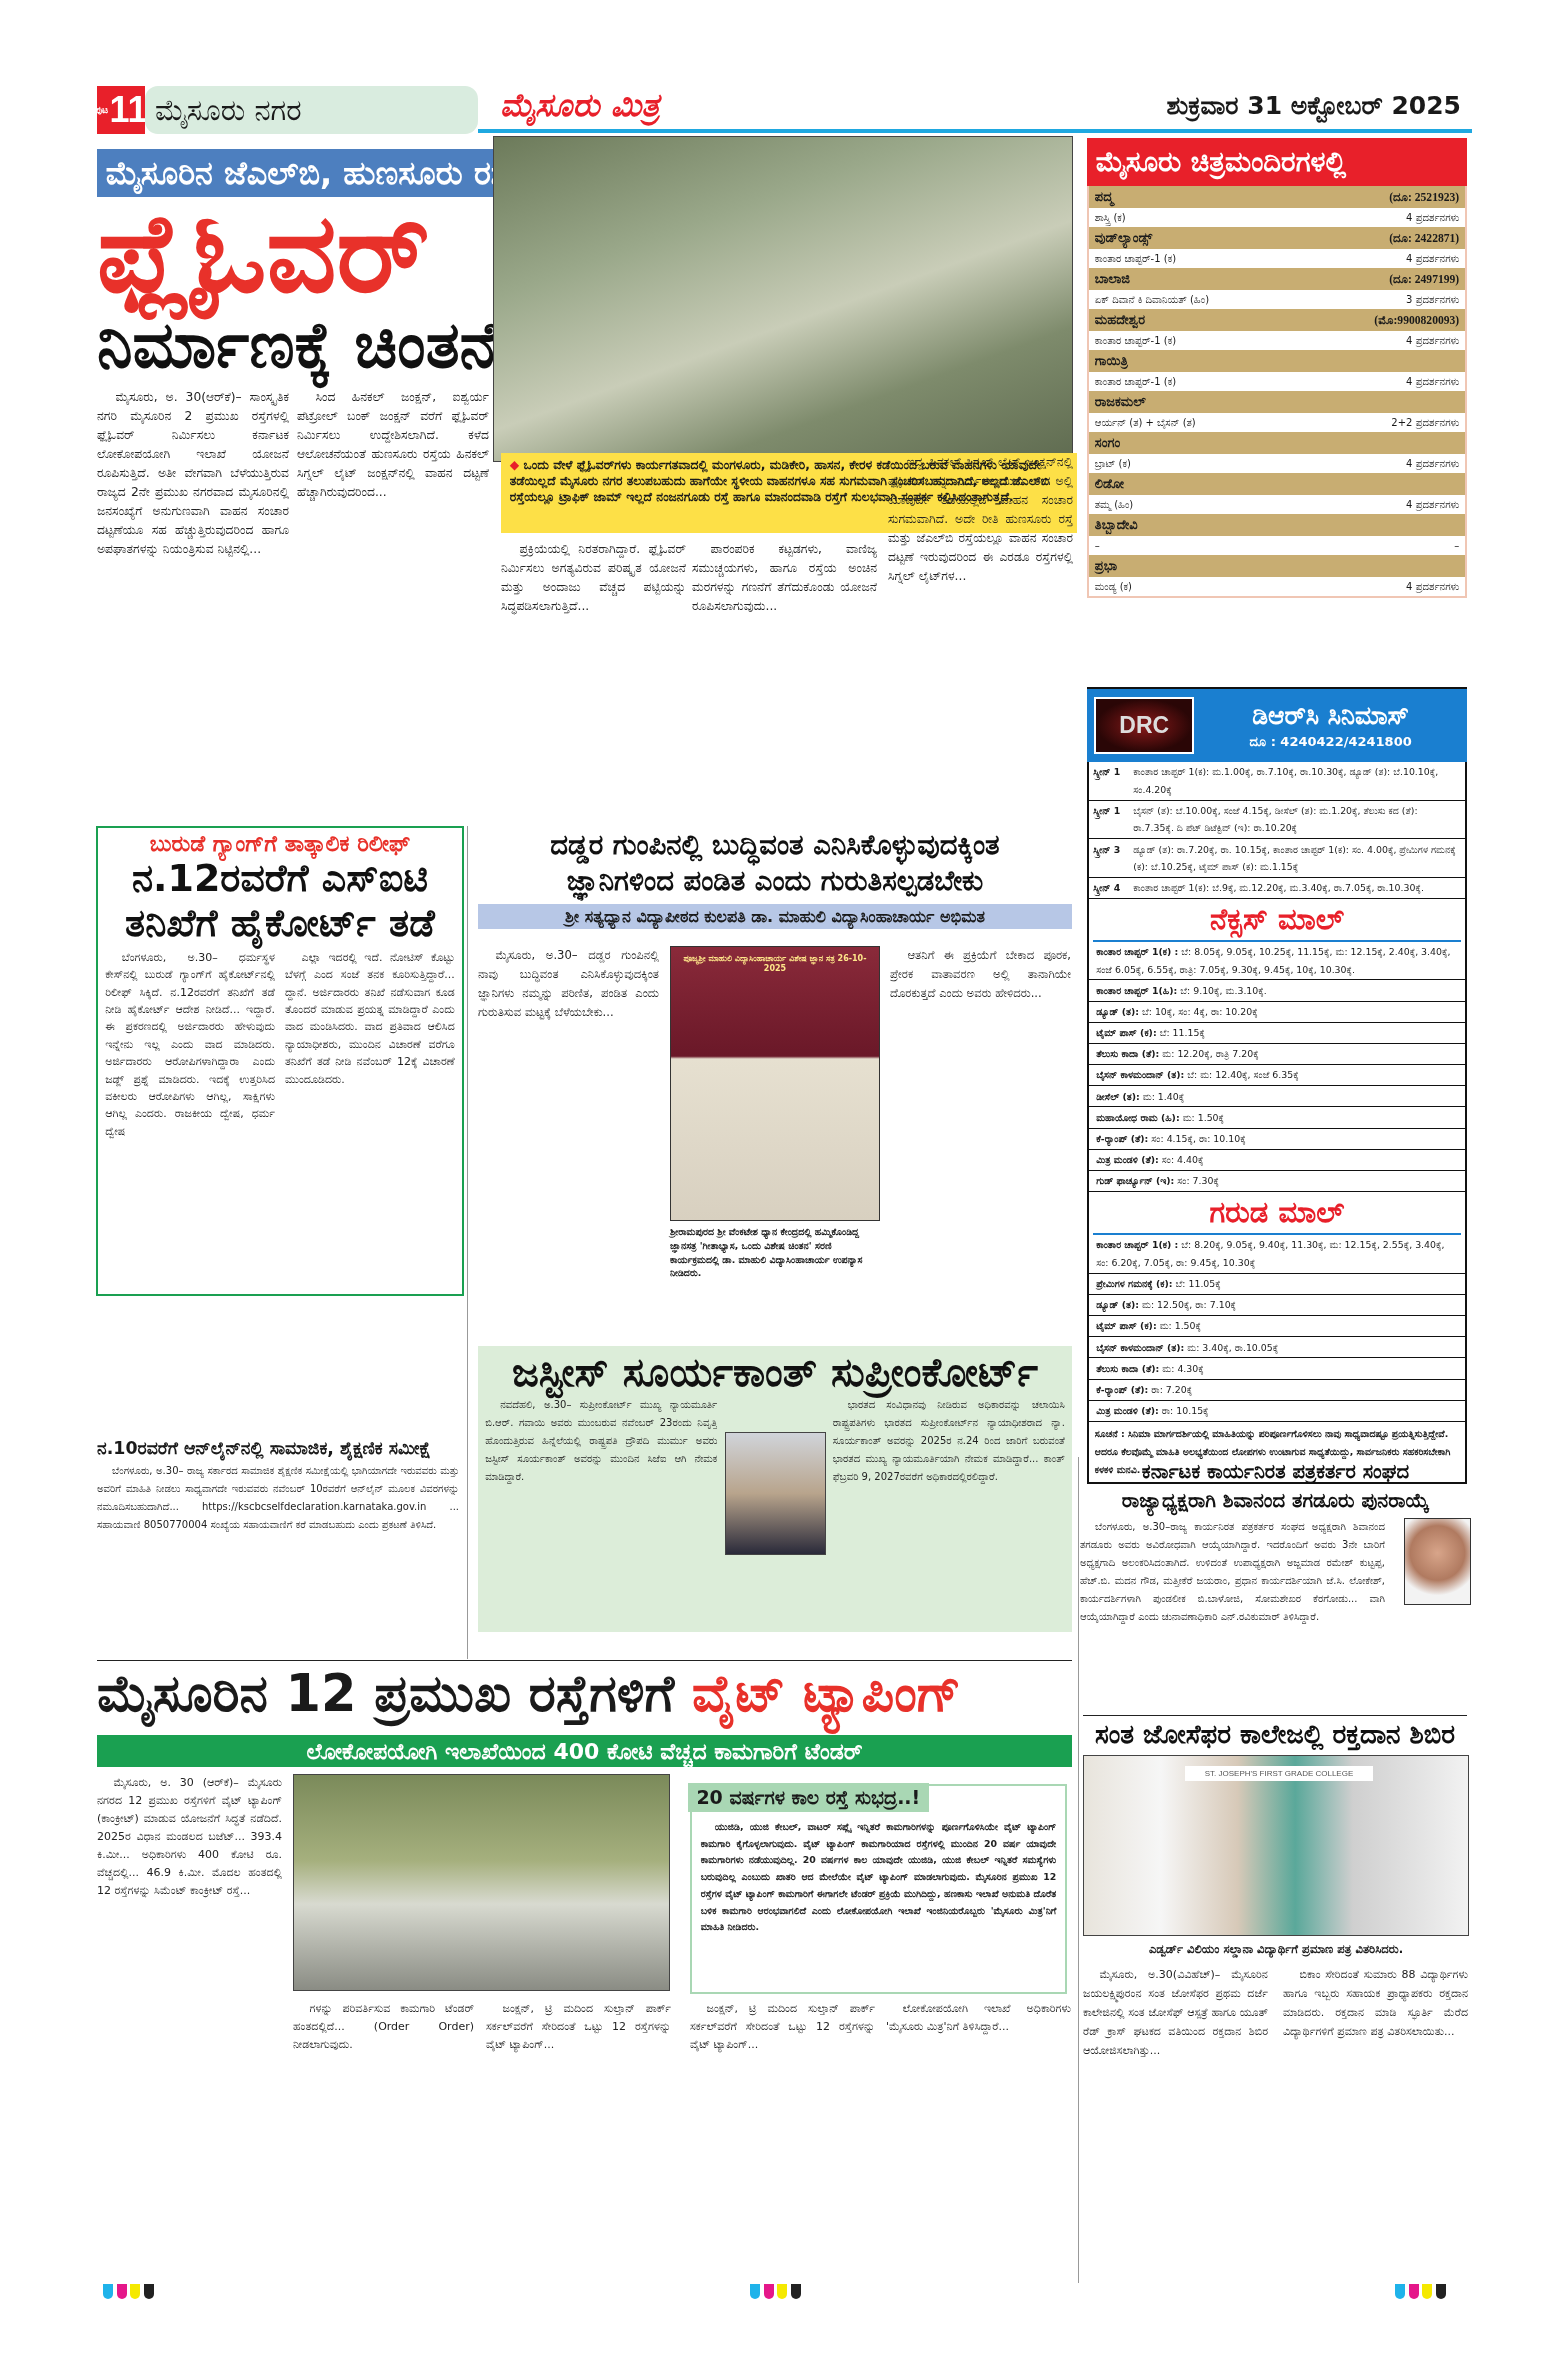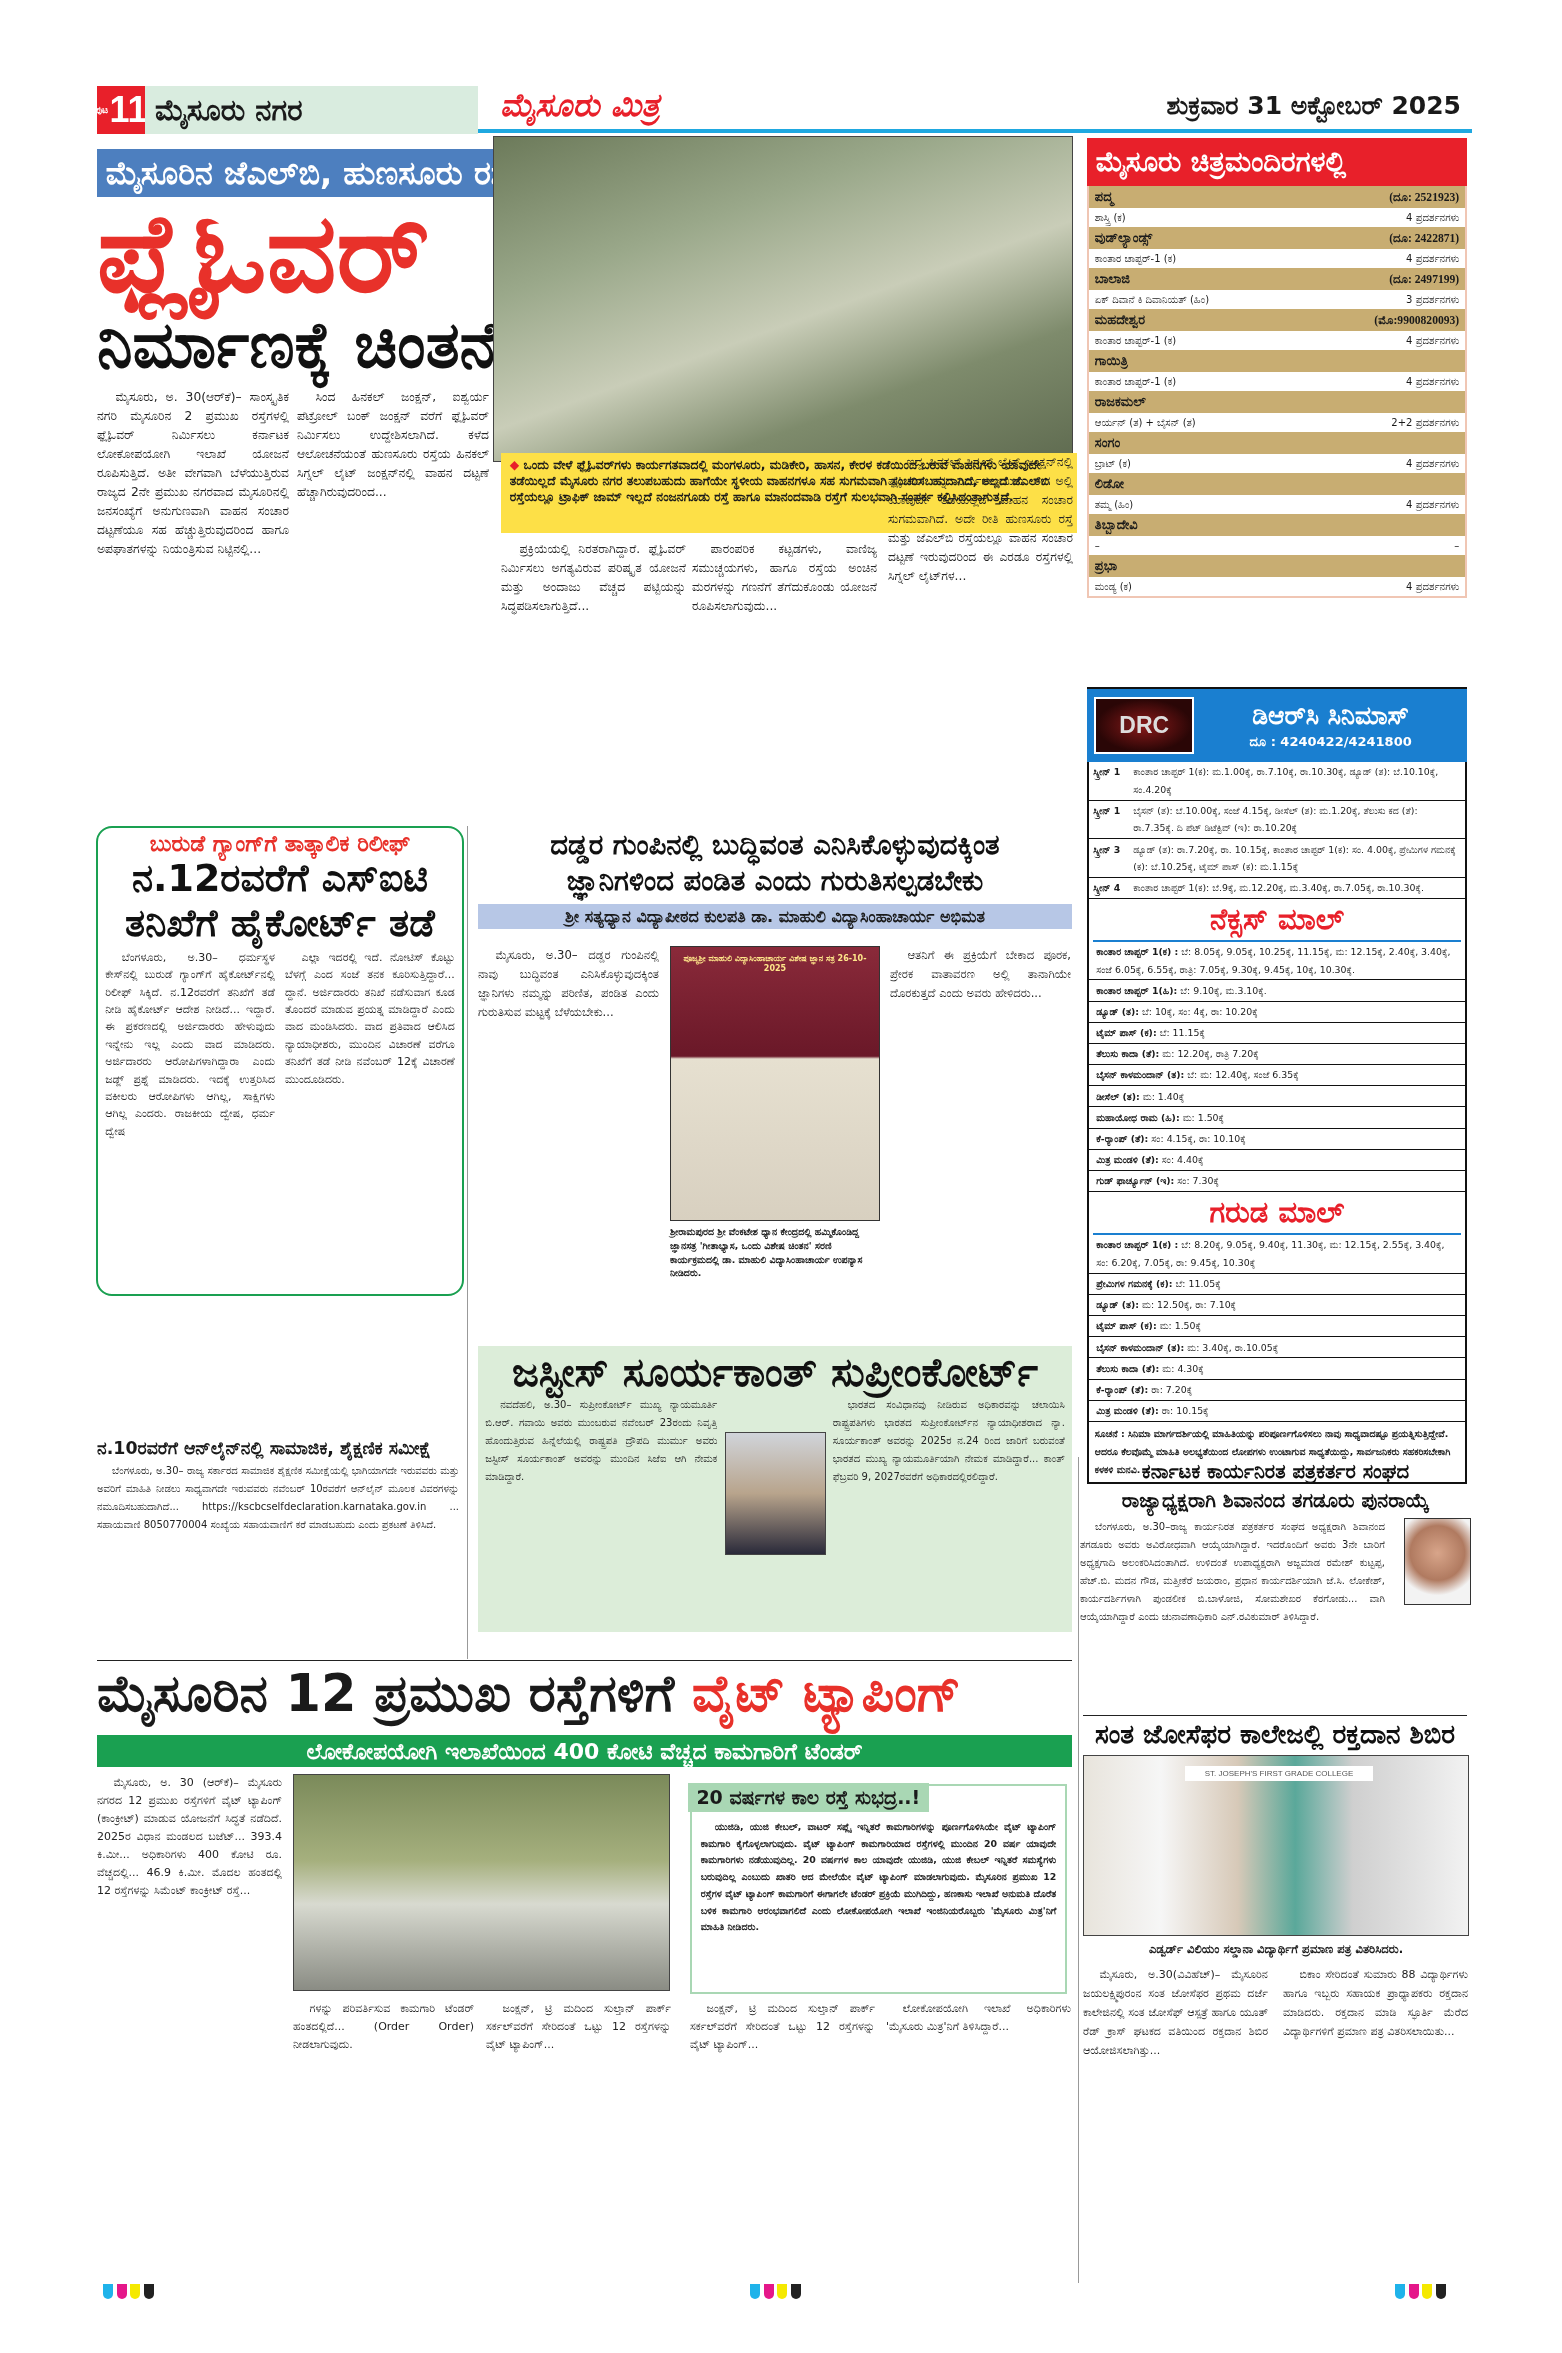--- a/index.html
+++ b/index.html
@@ -2,21 +2,21 @@
 <html style="font-size:11.6px"><head>
 <meta charset="utf-8">
 <style>
   * { box-sizing: border-box; margin: 0; padding: 0; }
   body { width: 1562px; height: 2354px; background: #fff; font-family: "DejaVu Sans", sans-serif; color: #1a1a1a; position: relative; overflow: hidden; }
   .abs { position: absolute; }
   
   .pg-badge { left: 97px; top: 86px; width: 48px; height: 48px; background: #e8202a; color: #fff; display: flex; align-items: center; justify-content: center; }
   .pg-badge .pw { font-size: 9.4px; font-weight: bold; margin-right: 1.4px; writing-mode: horizontal-tb; }
   .pg-badge .pn { font-size: 36px; font-weight: bold; font-family: "Liberation Sans", sans-serif; line-height: 1; }
-  .section-name { left: 145px; top: 86px; width: 333px; height: 48px; background: #d9ecdf; font-size: 29px; font-weight: bold; display: flex; align-items: center; padding-left: 10px; }
+  .section-name { left: 145px; top: 86px; width: 333px; height: 48px; background: #d9ecdf; font-size: 29px; font-weight: normal; display: flex; align-items: center; padding-left: 10px; border-radius: 13px; }
   .brand { left: 500px; top: 86px; font-size: 32px; font-weight: bold; color: #e8202a; font-style: italic; }
   .date { right: 101px; top: 91px; font-size: 25px; font-weight: bold; }
   .blue-rule { left: 478px; top: 129px; width: 994px; height: 4.3px; background: #1fa8e0; }
   
   .kicker { left: 97px; top: 149px; width: 623px; height: 48px; background: #4d7fbf; color: #fff; font-size: 32px; font-weight: bold; padding-left: 8.7px; display: flex; align-items: center; }
   .headline-red { left: 97px; top: 194px; font-size: 109px; font-weight: bold; color: #e8312a; line-height: 1.1; }
   .headline-black { left: 97px; top: 308px; font-size: 64px; font-weight: bold; color: #111; }
   .photo { background: linear-gradient(160deg,#6c7a5a 0%,#9aa88a 30%,#c9cdb8 55%,#7e8b6c 75%,#5f6b50 100%); border: 0.7px solid #444; padding-left: 6px; }
   .photo-lead { left: 493px; top: 136px; width: 580px; height: 326px; }
   .callout { left: 501px; top: 453px; width: 576px; height: 80px; background: #fde047; font-size: 12.3px; font-weight: bold; line-height: 16px; padding: 4.3px 8.7px; }
@@ -211,21 +211,21 @@
   <div class="mall-row"><b>ಪ್ರೇಮಿಗಳ ಗಮನಕ್ಕೆ (ಕ):</b> <span>ಬೆ: 11.05ಕ್ಕೆ</span></div>
   <div class="mall-row"><b>ಡ್ಯೂಡ್ (ತ):</b> <span>ಮ: 12.50ಕ್ಕೆ, ರಾ: 7.10ಕ್ಕೆ</span></div>
   <div class="mall-row"><b>ಟೈಮ್ ಪಾಸ್ (ಕ):</b> <span>ಮ: 1.50ಕ್ಕೆ</span></div>
   <div class="mall-row"><b>ಬೈಸನ್ ಕಾಳಮಂದಾನ್ (ತ):</b> <span>ಮ: 3.40ಕ್ಕೆ, ರಾ.10.05ಕ್ಕೆ</span></div>
   <div class="mall-row"><b>ತೆಲುಸು ಕಾದಾ (ತೆ):</b> <span>ಮ: 4.30ಕ್ಕೆ</span></div>
   <div class="mall-row"><b>ಕೆ-ರ್‍ಯಾಂಪ್ (ತೆ):</b> <span>ರಾ: 7.20ಕ್ಕೆ</span></div>
   <div class="mall-row"><b>ಮಿತ್ರ ಮಂಡಳಿ (ತೆ):</b> <span>ರಾ: 10.15ಕ್ಕೆ</span></div>
   <div class="note">ಸೂಚನೆ : ಸಿನಿಮಾ ಮಾರ್ಗದರ್ಶಿಯಲ್ಲಿ ಮಾಹಿತಿಯನ್ನು ಪರಿಪೂರ್ಣಗೊಳಿಸಲು ನಾವು ಸಾಧ್ಯವಾದಷ್ಟೂ ಪ್ರಯತ್ನಿಸುತ್ತಿದ್ದೇವೆ. ಆದರೂ ಕೆಲವೊಮ್ಮೆ ಮಾಹಿತಿ ಅಲಭ್ಯತೆಯಿಂದ ಲೋಪಗಳು ಉಂಟಾಗುವ ಸಾಧ್ಯತೆಯಿದ್ದು, ಸಾರ್ವಜನಿಕರು ಸಹಕರಿಸಬೇಕಾಗಿ ಕಳಕಳಿ ಮನವಿ.</div>
 </div>
 
-<div class="abs box-green" style="left:96px;top:826px;width:368px;height:470px;border-radius:16px;">
+<div class="abs box-green" style="left:96px;top:826px;width:368px;height:470px;">
   <div class="hd" style="color:#e8312a;font-size:22px;margin-top:2.9px;">ಬುರುಡೆ ಗ್ಯಾಂಗ್‌ಗೆ ತಾತ್ಕಾಲಿಕ ರಿಲೀಫ್</div>
   <div class="hd" style="font-size:38px;line-height:45px;">ನ.12ರವರೆಗೆ ಎಸ್‌ಐಟಿ</div>
   <div class="hd" style="font-size:38px;line-height:45px;">ತನಿಖೆಗೆ ಹೈಕೋರ್ಟ್ ತಡೆ</div>
   <div style="display:flex;gap:10px;padding:2.9px 7.2px;">
     <div class="body-col" style="flex:1;height:312px;font-size:11px;line-height:17.4px;">
         <p>ಬೆಂಗಳೂರು, ಅ.30– ಧರ್ಮಸ್ಥಳ ಕೇಸ್‌ನಲ್ಲಿ ಬುರುಡೆ ಗ್ಯಾಂಗ್‌ಗೆ ಹೈಕೋರ್ಟ್‌ನಲ್ಲಿ ರಿಲೀಫ್ ಸಿಕ್ಕಿದೆ. ನ.12ರವರೆಗೆ ತನಿಖೆಗೆ ತಡೆ ನೀಡಿ ಹೈಕೋರ್ಟ್ ಆದೇಶ ನೀಡಿದೆ... ಇದ್ದಾರೆ. ಈ ಪ್ರಕರಣದಲ್ಲಿ ಅರ್ಜಿದಾರರು ಹೇಳುವುದು ಇನ್ನೇನು ಇಲ್ಲ ಎಂದು ವಾದ ಮಾಡಿದರು. ಅರ್ಜಿದಾರರು ಆರೋಪಿಗಳಾಗಿದ್ದಾರಾ ಎಂದು ಜಡ್ಜ್ ಪ್ರಶ್ನೆ ಮಾಡಿದರು. ಇದಕ್ಕೆ ಉತ್ತರಿಸಿದ ವಕೀಲರು ಆರೋಪಿಗಳು ಆಗಿಲ್ಲ, ಸಾಕ್ಷಿಗಳು ಆಗಿಲ್ಲ ಎಂದರು. ರಾಜಕೀಯ ದ್ವೇಷ, ಧರ್ಮ ದ್ವೇಷ</p>
       </div>
     <div class="body-col" style="flex:1;height:312px;font-size:11px;line-height:17.4px;">
         <p>ಎಲ್ಲಾ ಇದರಲ್ಲಿ ಇದೆ. ನೋಟಿಸ್ ಕೊಟ್ಟು ಬೆಳಗ್ಗೆ ಎಂದ ಸಂಜೆ ತನಕ ಕೂರಿಸುತ್ತಿದ್ದಾರೆ... ದ್ದಾನೆ. ಅರ್ಜಿದಾರರು ತನಿಖೆ ನಡೆಸುವಾಗ ಕೂಡ ತೊಂದರೆ ಮಾಡುವ ಪ್ರಯತ್ನ ಮಾಡಿದ್ದಾರೆ ಎಂದು ವಾದ ಮಂಡಿಸಿದರು. ವಾದ ಪ್ರತಿವಾದ ಆಲಿಸಿದ ನ್ಯಾಯಾಧೀಶರು, ಮುಂದಿನ ವಿಚಾರಣೆ ವರೆಗೂ ತನಿಖೆಗೆ ತಡೆ ನೀಡಿ ನವೆಂಬರ್ 12ಕ್ಕೆ ವಿಚಾರಣೆ ಮುಂದೂಡಿದರು.</p>
       </div>

